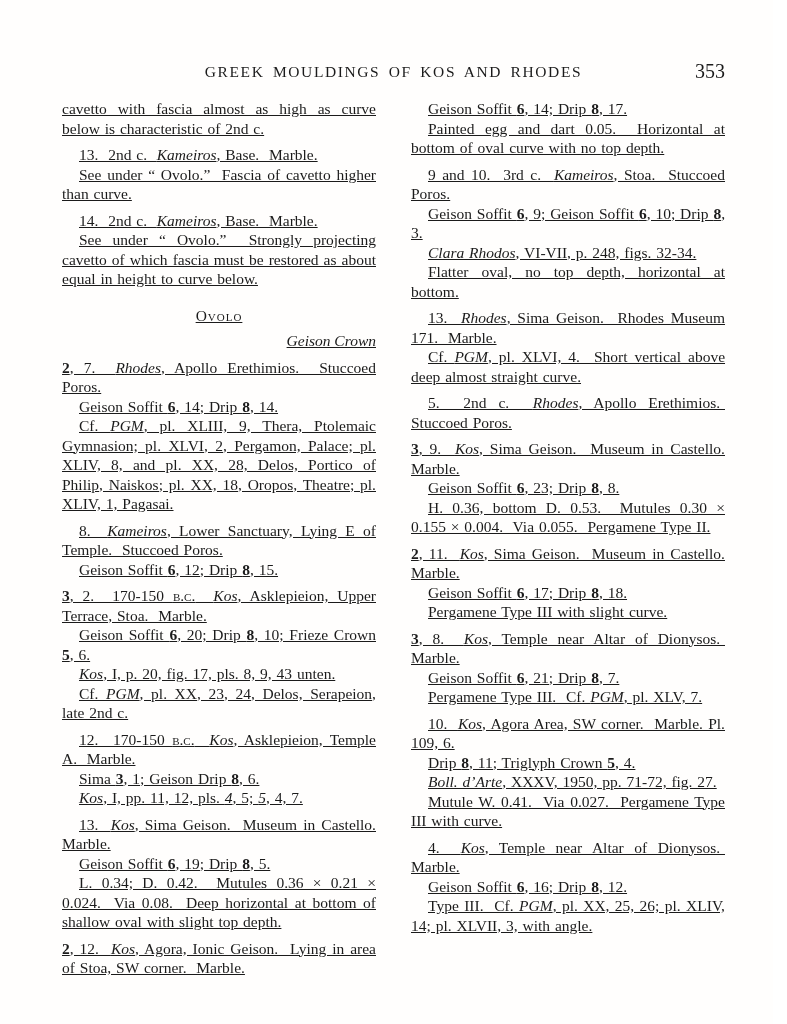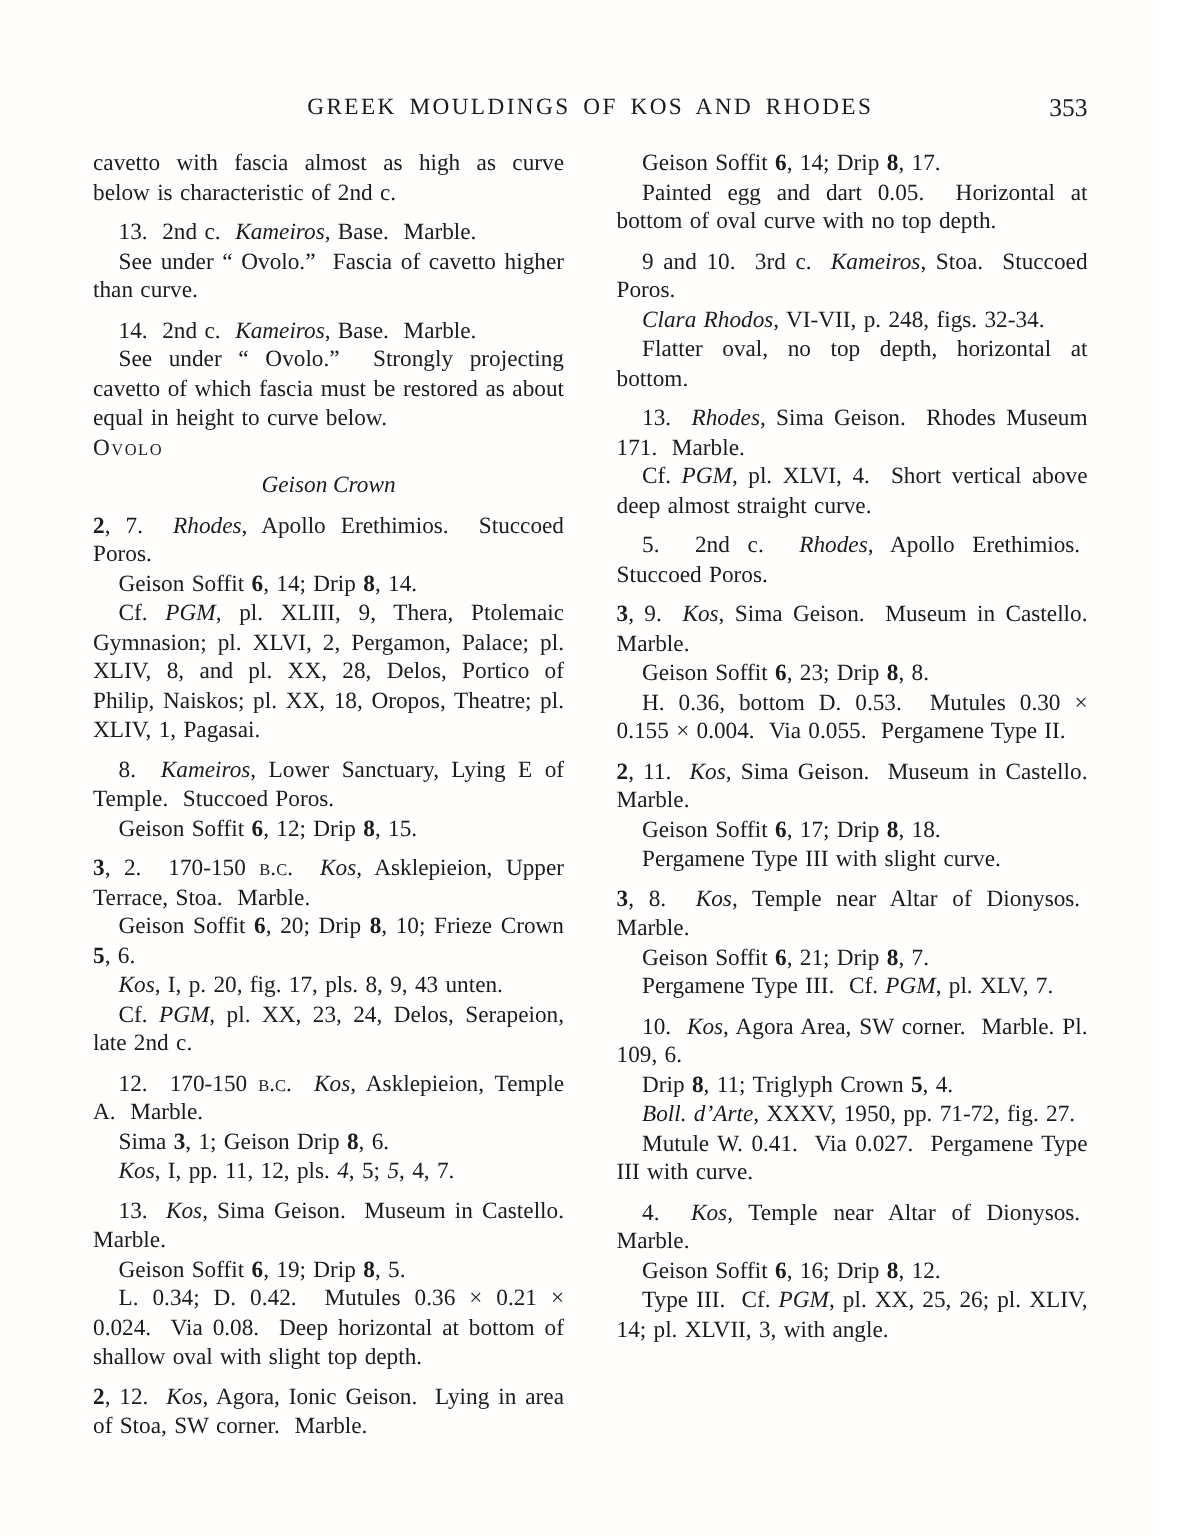--- a/index.html
+++ b/index.html
@@ -29,49 +29,52 @@
     text-align: center;
     font-size: 15.5px;
     letter-spacing: 1.6px;
     word-spacing: 3px;
     white-space: nowrap;
   }
   .page-number {
     position: absolute;
     right: 0;
     top: 0;
-    font-size: 17px;
+    font-size: 20px;
   }
   .columns {
     position: absolute;
     top: 99px;
     left: 62px;
     width: 663px;
     display: flex;
     gap: 35px;
   }
   .column {
     width: 314px;
     flex: 0 0 314px;
+    text-decoration: underline;
   }
   .para {
     margin: 0;
     text-align: justify;
     word-spacing: 1px;
   }
   .para.indent { text-indent: 17px; }
   .para.gap { margin-top: 7px; }
   .heading {
+    margin-top: 17px;
     margin-bottom: 6px;
+    text-align: center;
     font-variant: small-caps;
     letter-spacing: 1px;
   }
   .subheading {
     margin-bottom: 7px;
-    text-align: center;
+    text-align: right;
     font-style: italic;
   }
   .it { font-style: italic; }
   .bd { font-weight: bold; }
   .sc { font-variant: small-caps; }
 </style>
 </head>
 <body>
 
 <div class="page">
@@ -102,20 +105,21 @@
         <p class="para indent"><span class="it">Kos</span><span>, I, pp. 11, 12, pls. </span><span class="it">4</span><span>, 5; </span><span class="it">5</span><span>, 4, 7.</span></p>
         <p class="para indent gap"><span>13.&nbsp; </span><span class="it">Kos</span><span>, Sima Geison.&nbsp; Museum in Castello. Marble.</span></p>
         <p class="para indent"><span>Geison Soffit </span><span class="bd">6</span><span>, 19; Drip </span><span class="bd">8</span><span>, 5.</span></p>
         <p class="para indent"><span>L. 0.34; D. 0.42.&nbsp; Mutules 0.36 × 0.21 × 0.024.&nbsp; Via 0.08.&nbsp; Deep horizontal at bottom of shallow oval with slight top depth.</span></p>
         <p class="para gap"><span class="bd">2</span><span>, 12.&nbsp; </span><span class="it">Kos</span><span>, Agora, Ionic Geison.&nbsp; Lying in area of Stoa, SW corner.&nbsp; Marble.</span></p>
       </div>
     <div class="column">
         <p class="para indent"><span>Geison Soffit </span><span class="bd">6</span><span>, 14; Drip </span><span class="bd">8</span><span>, 17.</span></p>
         <p class="para indent"><span>Painted egg and dart 0.05.&nbsp; Horizontal at bottom of oval curve with no top depth.</span></p>
         <p class="para indent gap"><span>9 and 10.&nbsp;  3rd c.&nbsp; </span><span class="it">Kameiros</span><span>, Stoa.&nbsp; Stuccoed Poros.</span></p>
+        <p class="para indent"><span>Geison Soffit </span><span class="bd">6</span><span>, 9; Geison Soffit </span><span class="bd">6</span><span>, 10; Drip </span><span class="bd">8</span><span>, 3.</span></p>
         <p class="para indent"><span class="it">Clara Rhodos</span><span>, VI-VII, p. 248, figs. 32-34.</span></p>
         <p class="para indent"><span>Flatter oval, no top depth, horizontal at bottom.</span></p>
         <p class="para indent gap"><span>13.&nbsp; </span><span class="it">Rhodes</span><span>, Sima Geison.&nbsp; Rhodes Museum 171.&nbsp; Marble.</span></p>
         <p class="para indent"><span>Cf. </span><span class="it">PGM</span><span>, pl. XLVI, 4.&nbsp; Short vertical above deep almost straight curve.</span></p>
         <p class="para indent gap"><span>5.&nbsp; 2nd c.&nbsp; </span><span class="it">Rhodes</span><span>, Apollo Erethimios.&nbsp; Stuccoed Poros.</span></p>
         <p class="para gap"><span class="bd">3</span><span>, 9.&nbsp; </span><span class="it">Kos</span><span>, Sima Geison.&nbsp; Museum in Castello. Marble.</span></p>
         <p class="para indent"><span>Geison Soffit </span><span class="bd">6</span><span>, 23; Drip </span><span class="bd">8</span><span>, 8.</span></p>
         <p class="para indent"><span>H. 0.36, bottom D. 0.53.&nbsp; Mutules 0.30 × 0.155 × 0.004.&nbsp; Via 0.055.&nbsp; Pergamene Type II.</span></p>
         <p class="para gap"><span class="bd">2</span><span>, 11.&nbsp; </span><span class="it">Kos</span><span>, Sima Geison.&nbsp; Museum in Castello. Marble.</span></p>
         <p class="para indent"><span>Geison Soffit </span><span class="bd">6</span><span>, 17; Drip </span><span class="bd">8</span><span>, 18.</span></p>

